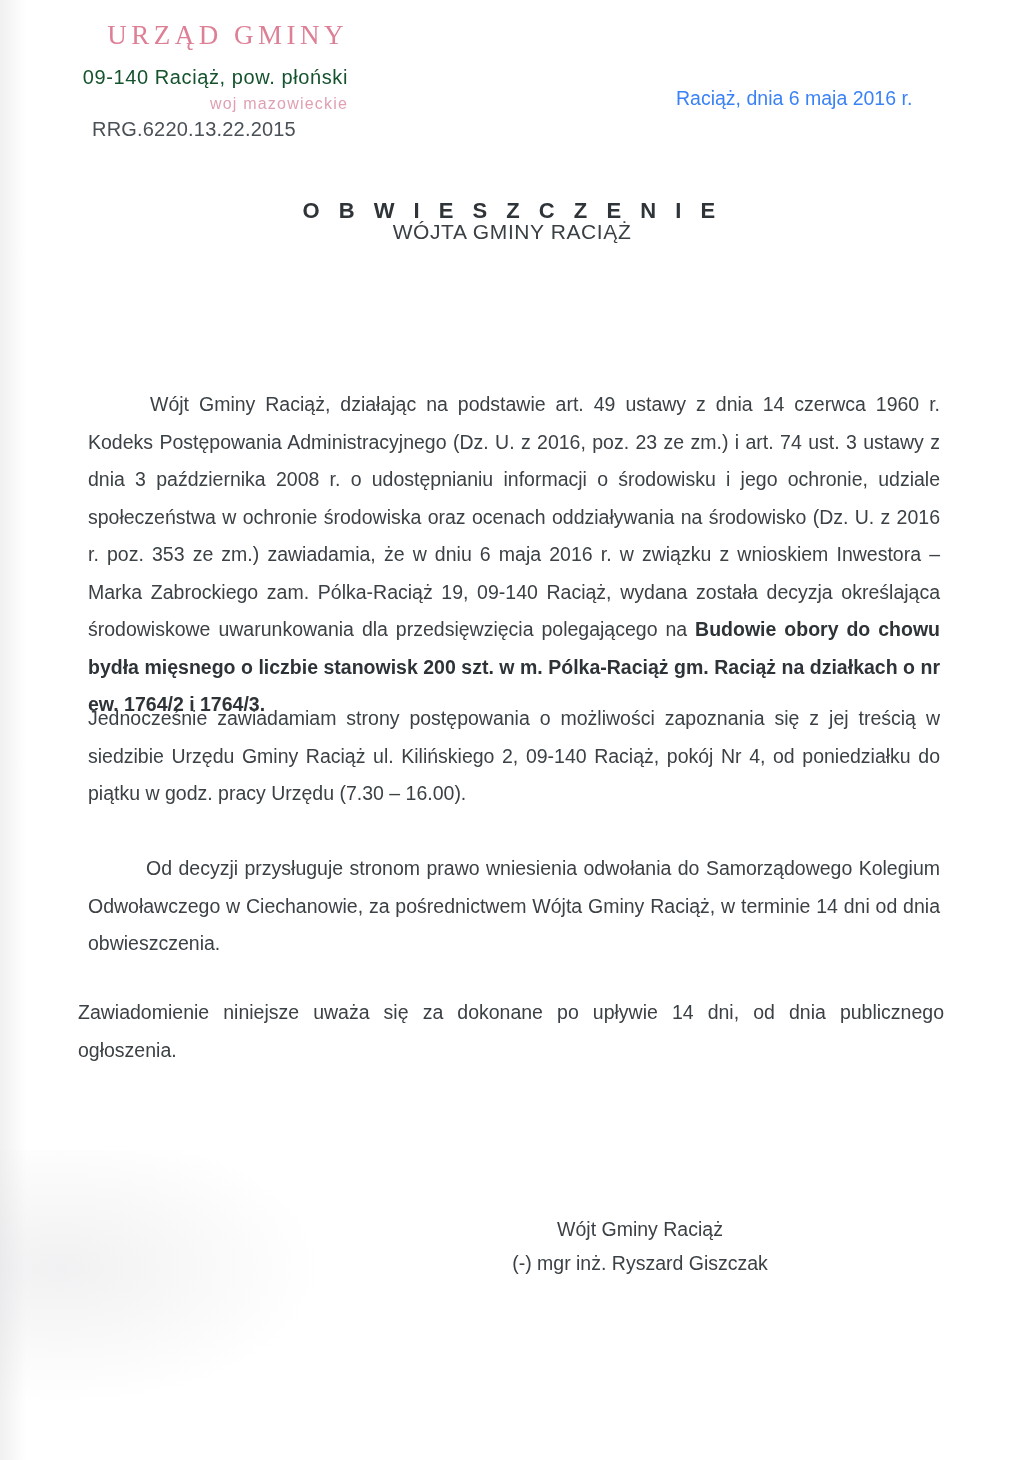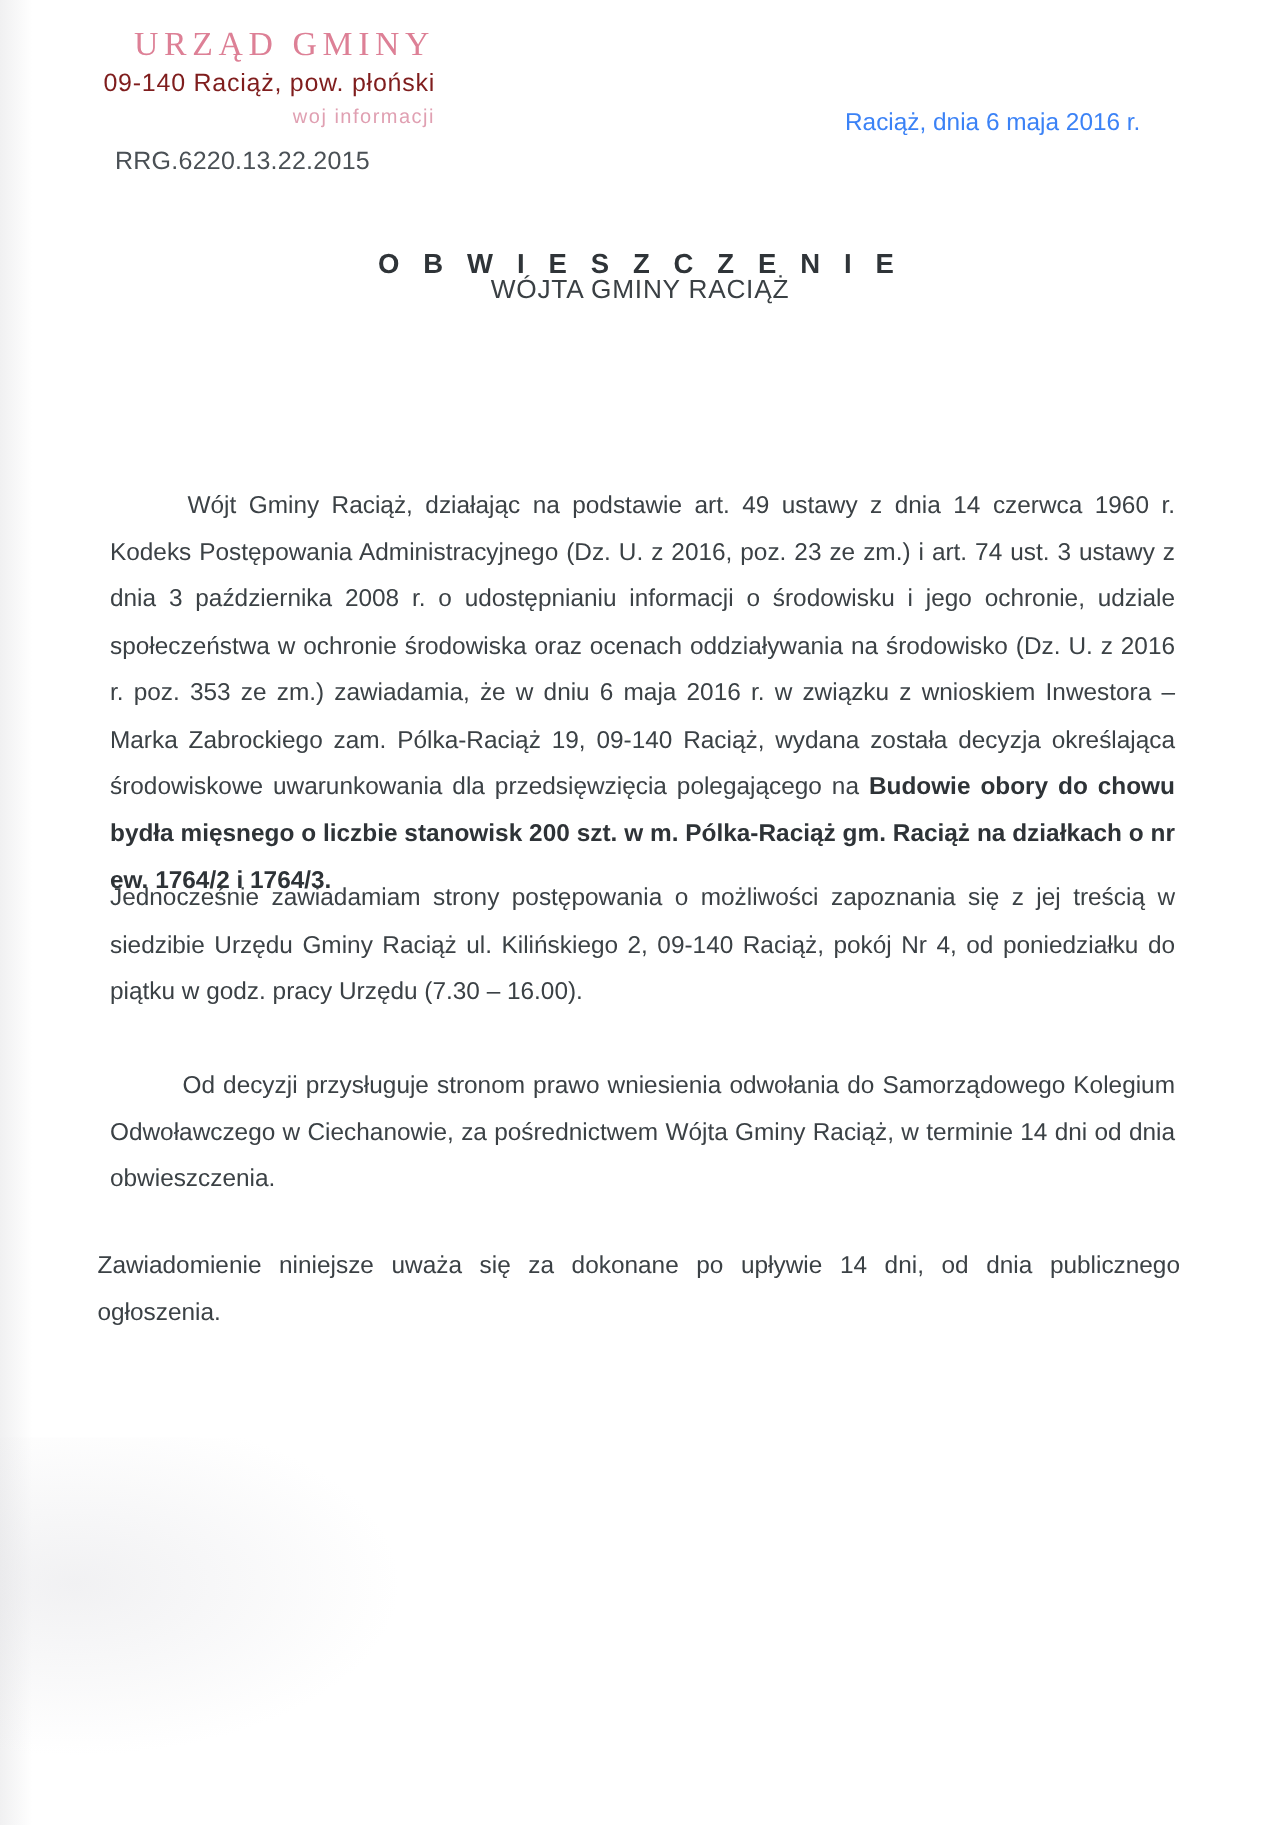--- a/index.html
+++ b/index.html
@@ -37,23 +37,23 @@
     font-size: 27px;
     letter-spacing: 4.5px;
     color: #dd8096;
     line-height: 1.12;
     white-space: nowrap;
   }
   .stamp-line2 {
     font-family: "Liberation Sans", sans-serif;
     font-size: 20px;
     letter-spacing: 0.6px;
-    color: #7f1d1d;
+    color: #14532d;
     line-height: 1.35;
-    margin-top: 4px;
+    margin-top: 14px;
     white-space: nowrap;
   }
   .stamp-line3 {
     font-family: "Liberation Sans", sans-serif;
     font-size: 16px;
     letter-spacing: 1.2px;
     color: #e0a0b2;
     line-height: 1.35;
     margin-top: 2px;
     padding-left: 52px;
@@ -163,21 +163,21 @@
 <body>
 
 <div class="page">
 
   <div class="scan-edge"></div>
   <div class="scan-spot"></div>
 
   <div class="stamp">
     <div class="stamp-line1">URZĄD GMINY</div>
     <div class="stamp-line2">09-140 Raciąż, pow. płoński</div>
-    <div class="stamp-line3">woj informacji</div>
+    <div class="stamp-line3">woj mazowieckie</div>
   </div>
 
   <div class="case-number">RRG.6220.13.22.2015</div>
 
   <div class="place-date">Raciąż, dnia 6 maja 2016 r.</div>
 
   <div class="title-main">O B W I E S Z C Z E N I E</div>
   <div class="title-sub">WÓJTA GMINY RACIĄŻ</div>
 
   <div class="body-block p1">
@@ -191,14 +191,18 @@
   </div>
 
   <div class="body-block p3">
     <p><span class="indent-sm"></span><span>Od decyzji przysługuje stronom prawo wniesienia odwołania do Samorządowego Kolegium Odwoławczego w Ciechanowie, za pośrednictwem Wójta Gminy Raciąż, w terminie 14 dni od dnia obwieszczenia.</span></p>
   </div>
 
   <div class="body-block p4">
     <p>Zawiadomienie niniejsze uważa się za dokonane po upływie 14 dni, od dnia publicznego ogłoszenia.</p>
   </div>
 
+  <div class="signature">
+    <div>Wójt Gminy Raciąż</div>
+    <div>(-) mgr inż. Ryszard Giszczak</div>
+  </div>
 
 </div>
 
 </body></html>

